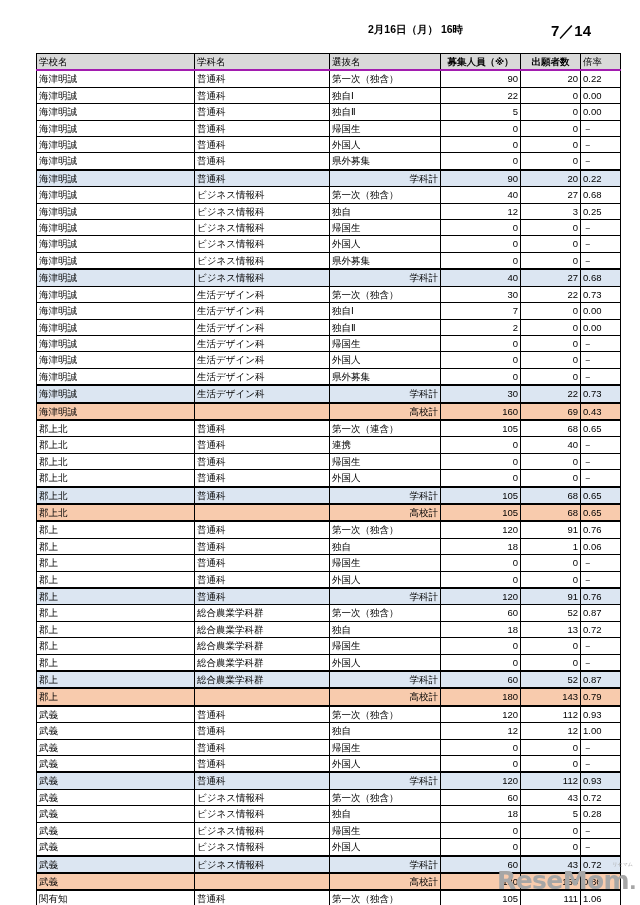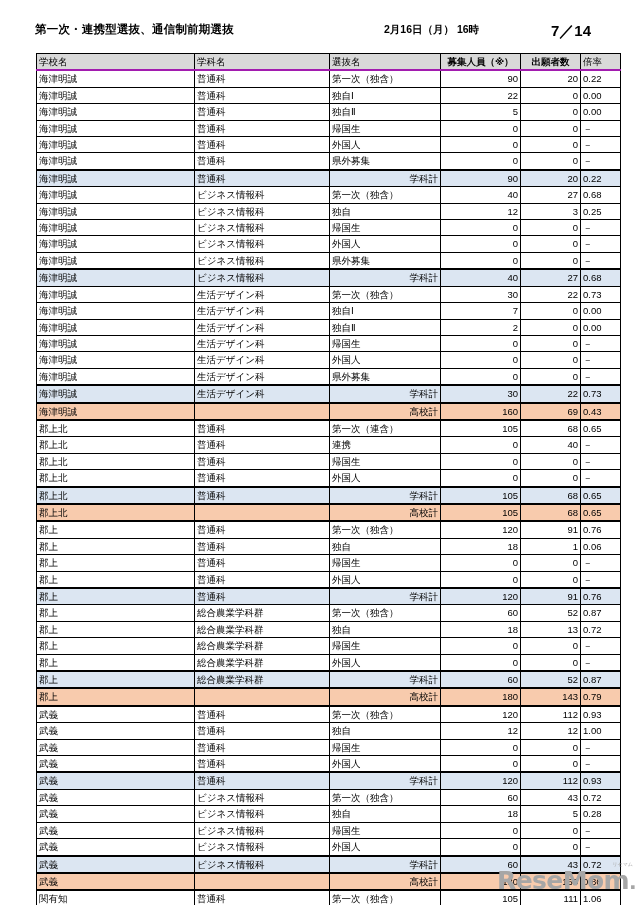--- a/index.html
+++ b/index.html
@@ -35,21 +35,21 @@
     left: 35px;
     top: 0;
     font-size: 11.5px;
     font-weight: bold;
     color: #000000;
     letter-spacing: 0.2px;
     white-space: nowrap;
   }
   .doc-datetime {
     position: absolute;
-    left: 384px;
+    left: 368px;
     top: 1px;
     font-size: 10.5px;
     font-weight: bold;
     color: #000000;
     white-space: nowrap;
   }
   .doc-page {
     position: absolute;
     left: 551px;
     top: 0px;
@@ -150,21 +150,20 @@
     letter-spacing: 0px;
     font-weight: normal;
   }
 </style>
 </head>
 <body>
 
 <div class="page">
 
   <div class="doc-header">
-    <div class="doc-title">第一次・連携型選抜、通信制前期選抜</div>
     <div class="doc-datetime">2月16日（月） 16時</div>
     <div class="doc-page">7／14</div>
   </div>
 
   <div class="table-wrap">
     <table class="grid">
       <colgroup>
         <col class="c-school">
         <col class="c-dept">
         <col class="c-sel">

